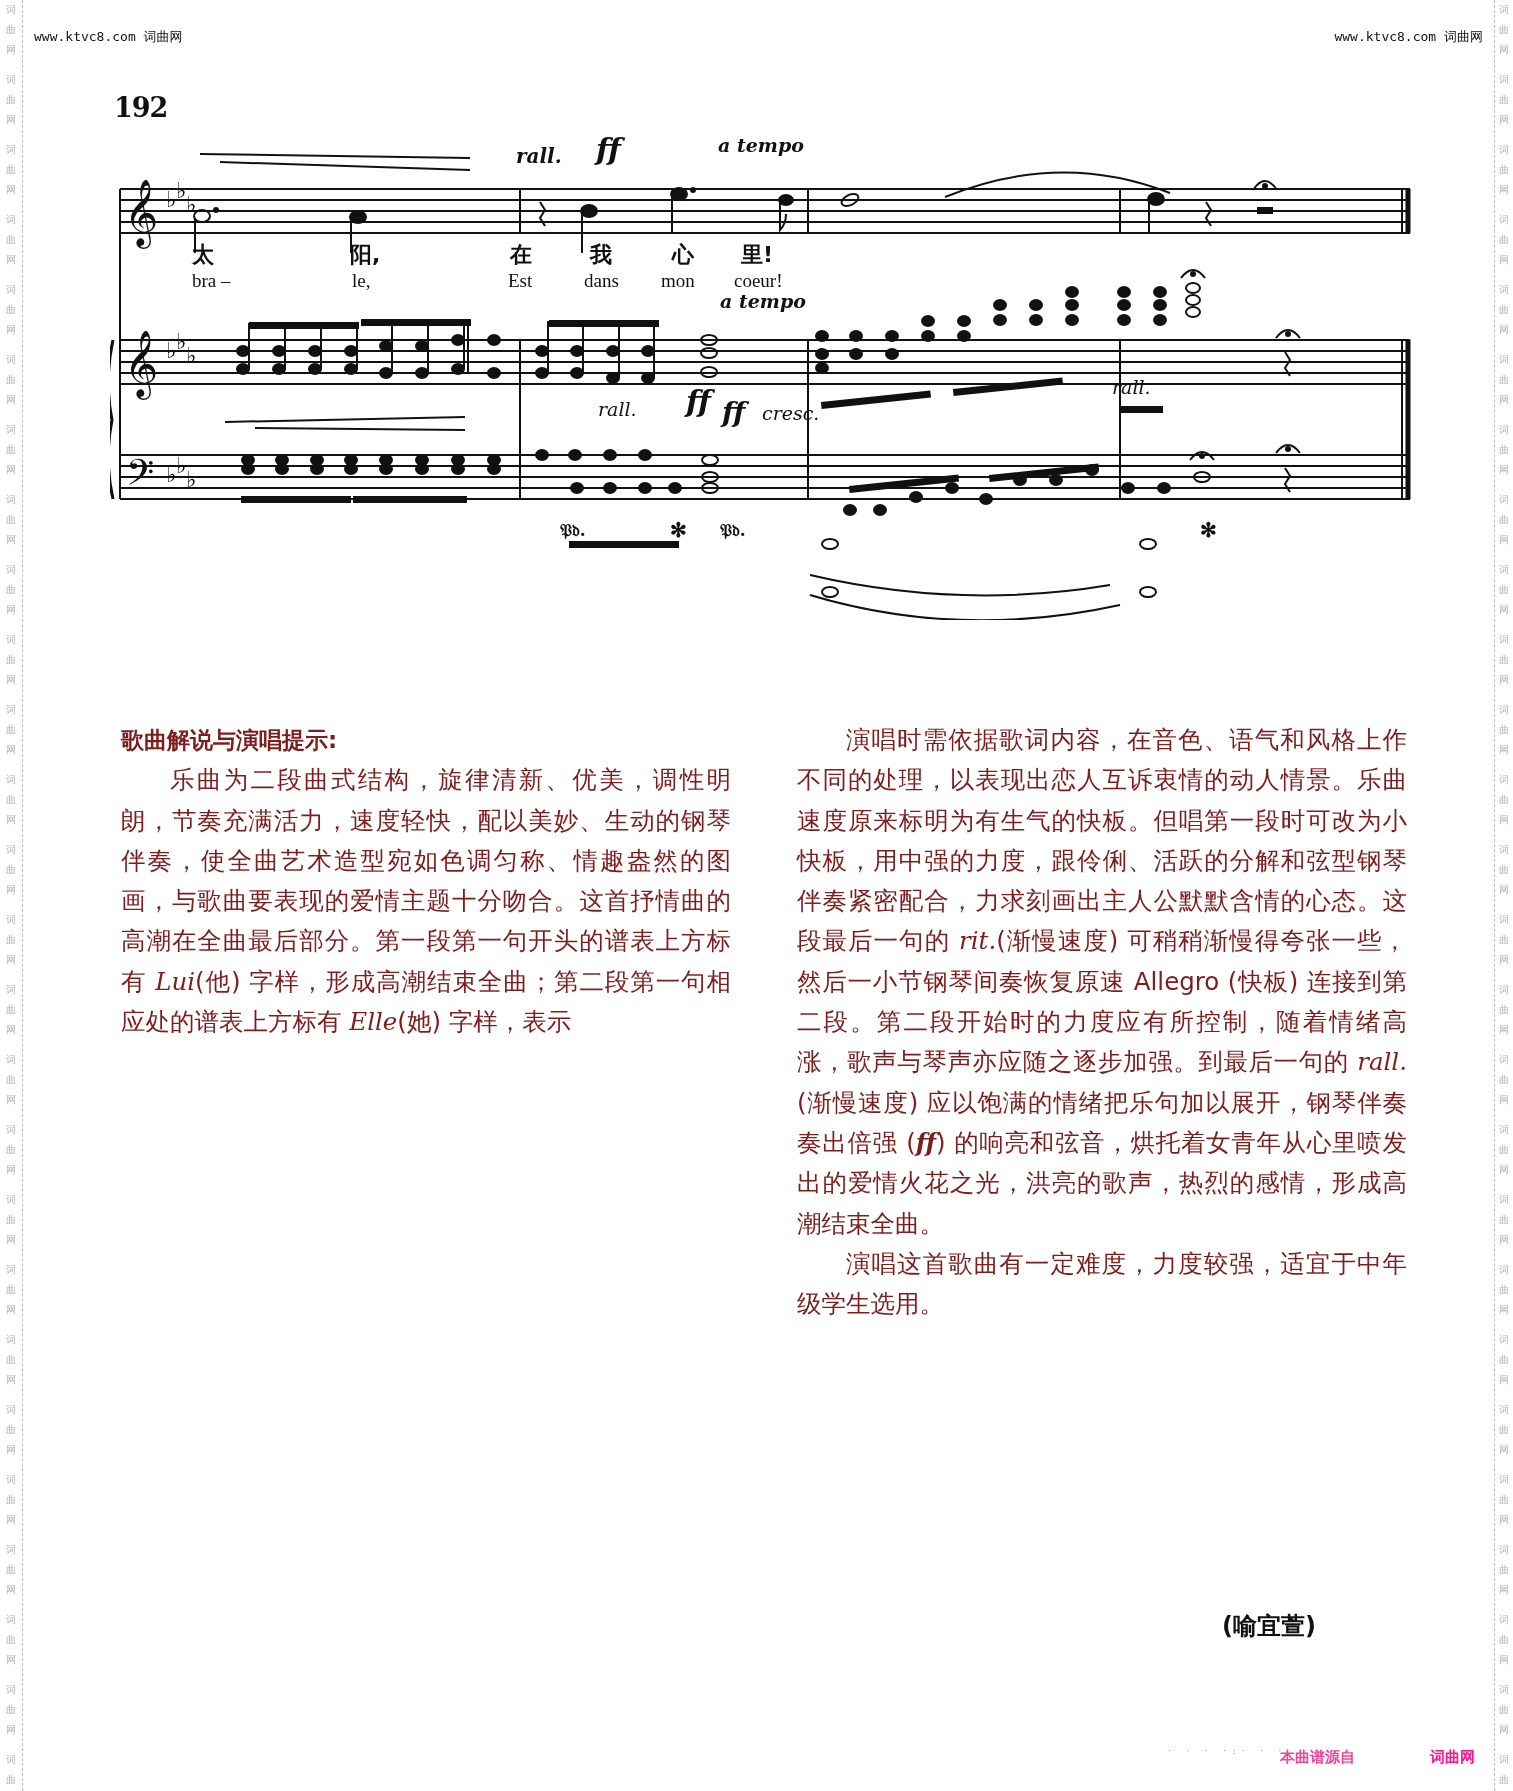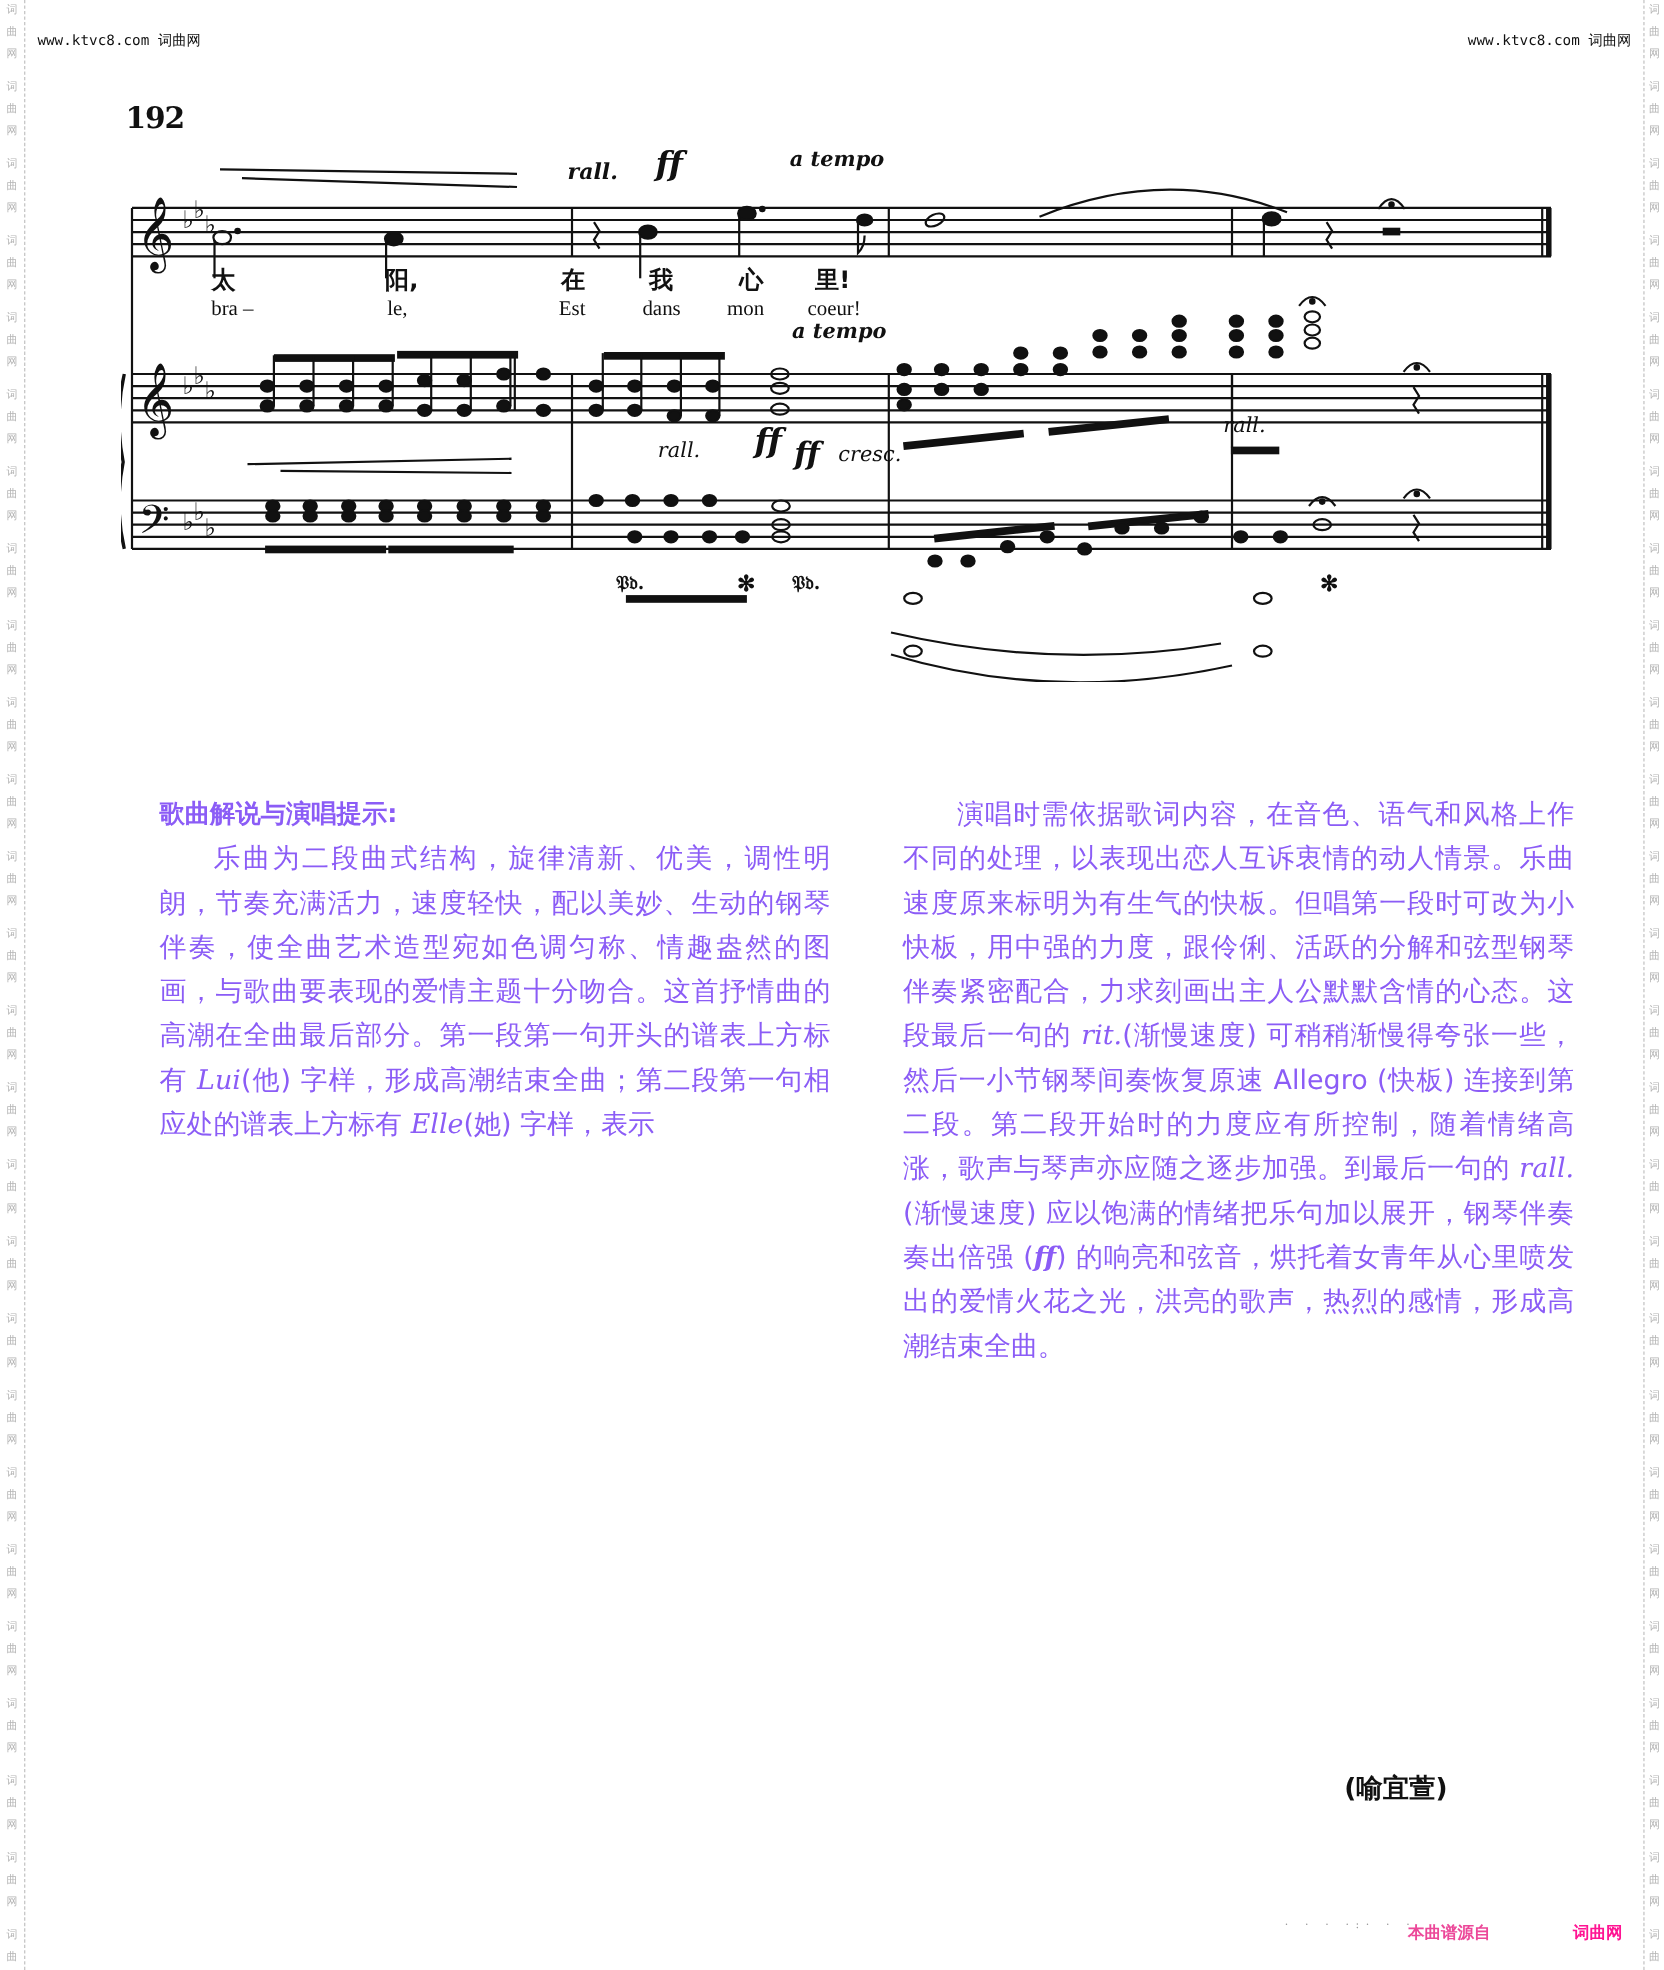--- a/index.html
+++ b/index.html
@@ -28,21 +28,21 @@
   .score { position: absolute; left: 110px; top: 140px; width: 1310px; height: 480px; }
   .score svg { width: 100%; height: 100%; }
 
   .dyn { position: absolute; font-style: italic; font-weight: bold; font-family: "DejaVu Serif", serif; }
   .lyric-cn { position: absolute; font-family: "DejaVu Sans", sans-serif; font-size: 22px; font-weight: bold; }
   .lyric-fr { position: absolute; font-family: "Liberation Serif", serif; font-size: 19px; }
   .pedal { position: absolute; font-family: "DejaVu Serif", serif; font-weight: bold; font-size: 17px; }
 
   
   .col { position: absolute; top: 720px; font-family: "DejaVu Sans", sans-serif; font-size: 24.5px;
-         line-height: 40.3px; color: #8b5cf6; text-align: justify; margin-left: 24px; }
+         line-height: 40.3px; color: #7f1d1d; text-align: justify; }
   .col.left { left: 121px; width: 610px; }
   .col.right { left: 797px; width: 610px; }
   .col p { margin: 0; }
   .col .heading { font-weight: bold; font-size: 23px; }
   .col .indent { text-indent: 2em; }
   .col i { font-family: "DejaVu Serif", serif; }
   .author { position: absolute; left: 1222px; top: 1610px; font-family: "DejaVu Sans", sans-serif;
             font-weight: bold; font-size: 24px; }
 
   .footer-source { position: absolute; left: 1280px; top: 1748px; font-family: "DejaVu Sans", sans-serif;
@@ -615,19 +615,20 @@
   <div class="pedal" style="left:1090px; top:378px; font-size:20px;">✻</div>
 </div>
 
 <div class="col left">
   <p class="heading">歌曲解说与演唱提示:</p>
   <p class="indent"><span>乐曲为二段曲式结构，旋律清新、优美，调性明朗，节奏充满活力，速度轻快，配以美妙、生动的钢琴伴奏，使全曲艺术造型宛如色调匀称、情趣盎然的图画，与歌曲要表现的爱情主题十分吻合。这首抒情曲的高潮在全曲最后部分。第一段第一句开头的谱表上方标有</span> <i>Lui</i><span>(他) 字样，形成高潮结束全曲；第二段第一句相应处的谱表上方标有 </span><i>Elle</i><span>(她) 字样，表示</span></p>
 </div>
 
 <div class="col right">
   <p class="indent"><span>演唱时需依据歌词内容，在音色、语气和风格上作不同的处理，以表现出恋人互诉衷情的动人情景。乐曲速度原来标明为有生气的快板。但唱第一段时可改为小快板，用中强的力度，跟伶俐、活跃的分解和弦型钢琴伴奏紧密配合，力求刻画出主人公默默含情的心态。这段最后一句的 </span><i>rit.</i><span>(渐慢速度) 可稍稍渐慢得夸张一些，然后一小节钢琴间奏恢复原速 Allegro (快板) 连接到第二段。第二段开始时的力度应有所控制，随着情绪高涨，歌声与琴声亦应随之逐步加强。到最后一句的 </span><i>rall.</i><span> (渐慢速度) 应以饱满的情绪把乐句加以展开，钢琴伴奏奏出倍强 (</span><i style="font-weight:bold;">ff</i><span>) 的响亮和弦音，烘托着女青年从心里喷发出的爱情火花之光，洪亮的歌声，热烈的感情，形成高潮结束全曲。</span></p>
+  <p class="indent">演唱这首歌曲有一定难度，力度较强，适宜于中年级学生选用。</p>
 </div>
 
 <div class="author">(喻宜萱)</div>
 
 <div class="footer-dots">· · · ·:· · ·</div>
 <div class="footer-source">本曲谱源自</div>
 <div class="footer-brand" style="color: rgb(255, 20, 147);">词曲网</div>
 
 </body></html>

